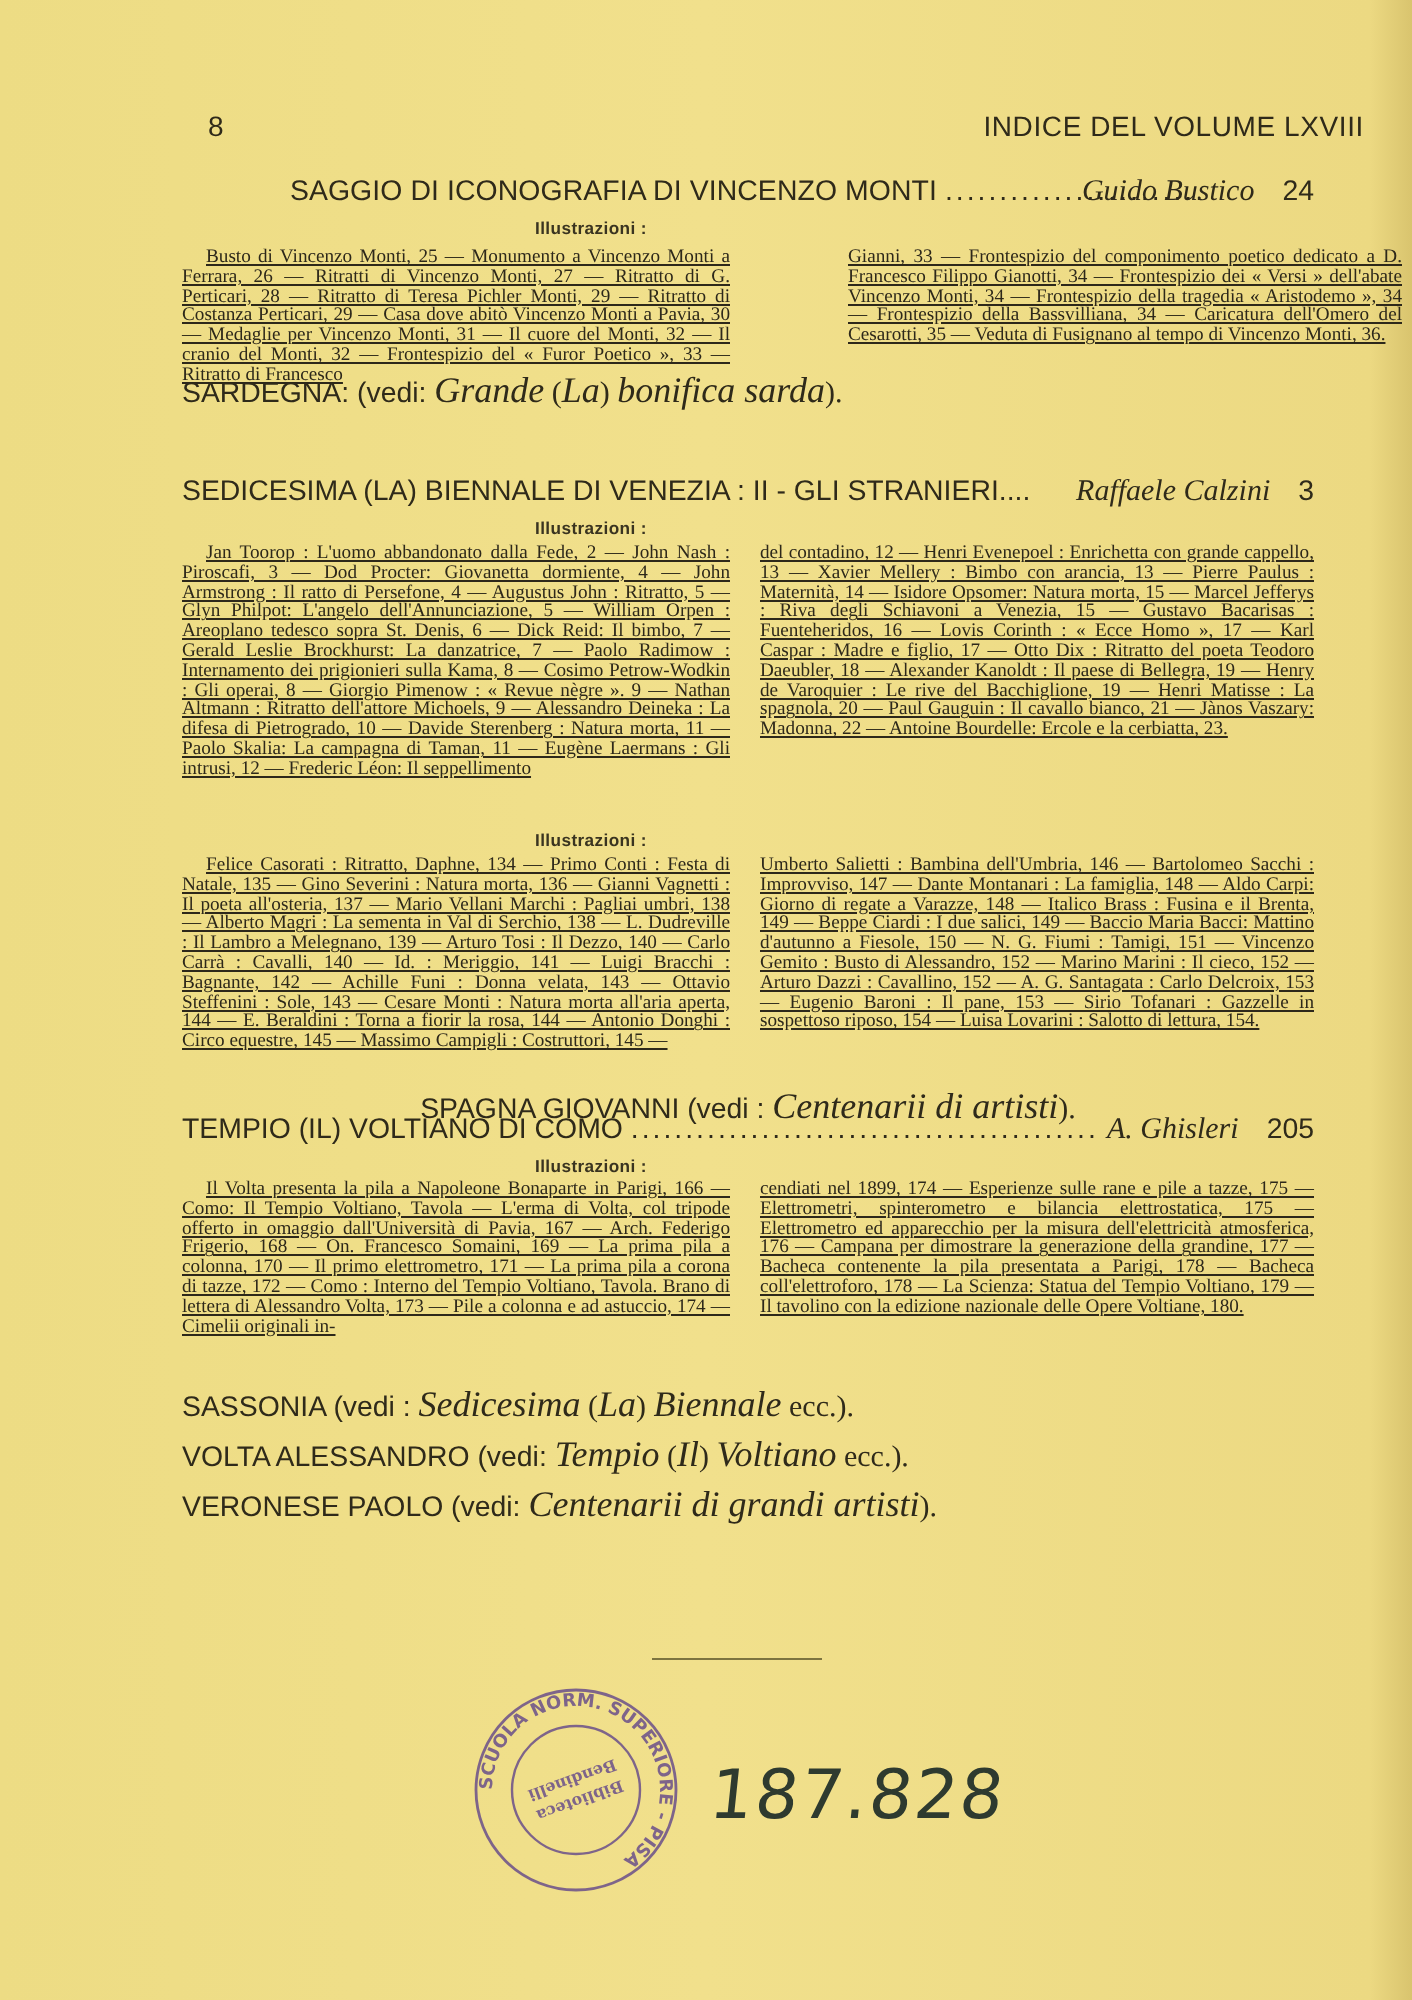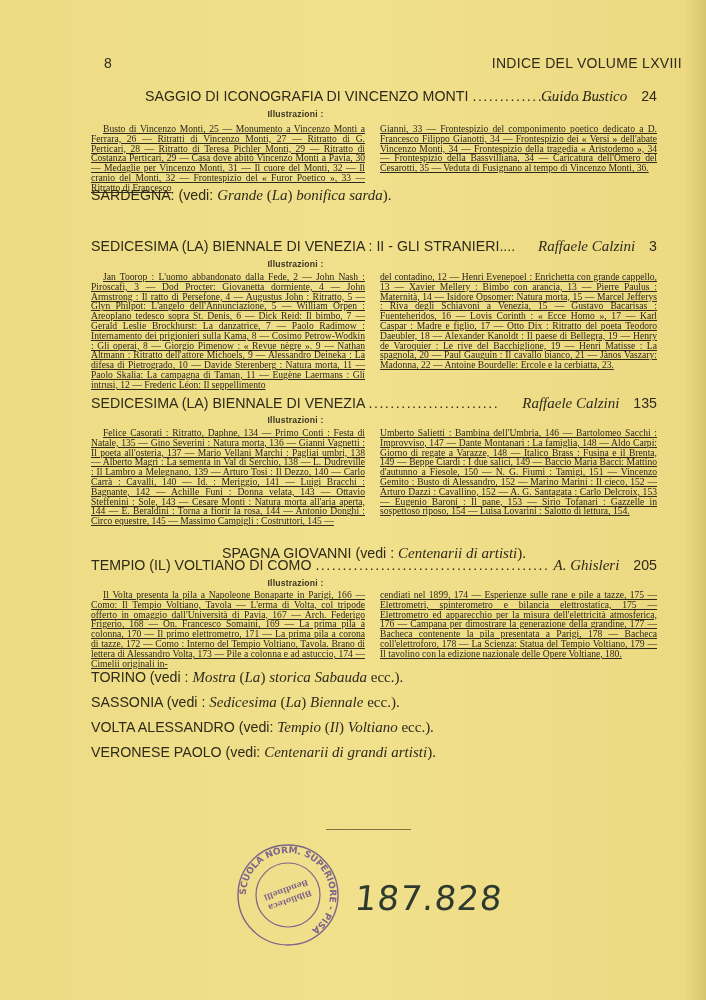--- a/index.html
+++ b/index.html
@@ -12,21 +12,21 @@
       position: relative;
     }
     .page { position: absolute; left: 0; top: 0; width: 706px; height: 1000px; }
     .running-head { position: absolute; top: 55px; left: 0; width: 706px; height: 20px; font-size: 14px; letter-spacing: 0.3px; }
     .running-head .pno { position: absolute; left: 104px; top: 0; }
     .running-head .title { position: absolute; left: 0; width: 682px; text-align: right; top: 0; }
     .entry { position: absolute; left: 91px; width: 566px; font-size: 14.2px; line-height: 18px; white-space: nowrap; transform-origin: left top; }
     .entry .title-part { letter-spacing: 0.05px; }
     .entry .dots { letter-spacing: 1.5px; }
     .entry .author { font-family: "Liberation Serif", serif; font-style: italic; font-size: 15px; }
-    .entry i { font-family: "Liberation Serif", serif; font-style: italic; font-size: 15px; }
+    .entry i { font-family: "Liberation Serif", serif; font-style: italic; font-size: 18px; }
     .entry .plain-serif { font-family: "Liberation Serif", serif; font-size: 15px; }
     .entry .right-group { position: absolute; right: 0; top: 0; }
     .entry .right-group .author { margin-right: 14px; }
     .illus-label { position: absolute; left: 0; width: 591px; text-align: center; font-size: 8.6px; font-weight: bold; color: #3a3420; letter-spacing: 0.2px; }
     .col { position: absolute; font-family: "Liberation Serif", serif; font-size: 9.6px; line-height: 9.8px; text-align: justify; color: #2d281a; text-decoration: underline; }
     .col.left { left: 91px; width: 274px; text-indent: 12px; }
     .col.right { left: 380px; width: 277px; }
     .separator { position: absolute; left: 326px; top: 829px; width: 85px; height: 1px; background: #7d7440; }
     .stamp { position: absolute; left: 233px; top: 840px; width: 110px; height: 110px; }
     .shelfmark { position: absolute; left: 355px; top: 878px; font-family: "DejaVu Sans", sans-serif; font-size: 34px; color: #2e3a2f; letter-spacing: 1px; transform: skewX(-6deg); }
@@ -43,66 +43,56 @@
 
   <div class="entry" style="top:87px;text-align:center;">
     <span class="title-part">SAGGIO DI ICONOGRAFIA DI VINCENZO MONTI</span>
     <span class="dots">........................</span>
     <span class="right-group">
       <span class="author">Guido Bustico</span><span>24</span>
     </span>
   </div>
   <div class="illus-label" style="top:109px;">Illustrazioni :</div>
   <div class="col left" style="top:124px;">Busto di Vincenzo Monti, 25 — Monumento a Vincenzo Monti a Ferrara, 26 — Ritratti di Vincenzo Monti, 27 — Ritratto di G. Perticari, 28 — Ritratto di Teresa Pichler Monti, 29 — Ritratto di Costanza Perticari, 29 — Casa dove abitò Vincenzo Monti a Pavia, 30 — Medaglie per Vincenzo Monti, 31 — Il cuore del Monti, 32 — Il cranio del Monti, 32 — Frontespizio del « Furor Poetico », 33 — Ritratto di Francesco</div>
-  <div class="col right" style="top:124px;">Gianni, 33 — Frontespizio del componimento poetico dedicato a D. Francesco Filippo Gianotti, 34 — Frontespizio dei « Versi » dell'abate Vincenzo Monti, 34 — Frontespizio della tragedia « Aristodemo », 34 — Frontespizio della Bassvilliana, 34 — Caricatura dell'Omero del Cesarotti, 35 — Veduta di Fusignano al tempo di Vincenzo Monti, 36.</div>
+  <div class="col right" style="top:124px;margin-left:44px;">Gianni, 33 — Frontespizio del componimento poetico dedicato a D. Francesco Filippo Gianotti, 34 — Frontespizio dei « Versi » dell'abate Vincenzo Monti, 34 — Frontespizio della tragedia « Aristodemo », 34 — Frontespizio della Bassvilliana, 34 — Caricatura dell'Omero del Cesarotti, 35 — Veduta di Fusignano al tempo di Vincenzo Monti, 36.</div>
 
   <div class="entry" style="top:186px;">
     <span>SARDEGNA: (vedi: </span><i>Grande</i><span class="plain-serif"> (</span><i>La</i><span class="plain-serif">) </span><i>bonifica sarda</i><span class="plain-serif">).</span>
   </div>
 
 
   <div class="entry" style="top:237px;">
     <span>SEDICESIMA (LA) BIENNALE DI VENEZIA : II - GLI STRANIERI....</span>
     <span class="right-group">
       <span class="author">Raffaele Calzini</span><span>3</span>
     </span>
   </div>
   <div class="illus-label" style="top:259px;">Illustrazioni :</div>
   <div class="col left" style="top:272px;">Jan Toorop : L'uomo abbandonato dalla Fede, 2 — John Nash : Piroscafi, 3 — Dod Procter: Giovanetta dormiente, 4 — John Armstrong : Il ratto di Persefone, 4 — Augustus John : Ritratto, 5 — Glyn Philpot: L'angelo dell'Annunciazione, 5 — William Orpen : Areoplano tedesco sopra St. Denis, 6 — Dick Reid: Il bimbo, 7 — Gerald Leslie Brockhurst: La danzatrice, 7 — Paolo Radimow : Internamento dei prigionieri sulla Kama, 8 — Cosimo Petrow-Wodkin : Gli operai, 8 — Giorgio Pimenow : « Revue nègre ». 9 — Nathan Altmann : Ritratto dell'attore Michoels, 9 — Alessandro Deineka : La difesa di Pietrogrado, 10 — Davide Sterenberg : Natura morta, 11 — Paolo Skalia: La campagna di Taman, 11 — Eugène Laermans : Gli intrusi, 12 — Frederic Léon: Il seppellimento</div>
   <div class="col right" style="top:272px;">del contadino, 12 — Henri Evenepoel : Enrichetta con grande cappello, 13 — Xavier Mellery : Bimbo con arancia, 13 — Pierre Paulus : Maternità, 14 — Isidore Opsomer: Natura morta, 15 — Marcel Jefferys : Riva degli Schiavoni a Venezia, 15 — Gustavo Bacarisas : Fuenteheridos, 16 — Lovis Corinth : « Ecce Homo », 17 — Karl Caspar : Madre e figlio, 17 — Otto Dix : Ritratto del poeta Teodoro Daeubler, 18 — Alexander Kanoldt : Il paese di Bellegra, 19 — Henry de Varoquier : Le rive del Bacchiglione, 19 — Henri Matisse : La spagnola, 20 — Paul Gauguin : Il cavallo bianco, 21 — Jànos Vaszary: Madonna, 22 — Antoine Bourdelle: Ercole e la cerbiatta, 23.</div>
 
-  <div class="entry" style="top:394px;">
-    <span>SEDICESIMA (LA) BIENNALE DI VENEZIA</span>
-    <span class="dots">........................</span>
-    <span class="right-group">
-      <span class="author">Raffaele Calzini</span><span>135</span>
-    </span>
-  </div>
   <div class="illus-label" style="top:415px;">Illustrazioni :</div>
   <div class="col left" style="top:428px;">Felice Casorati : Ritratto, Daphne, 134 — Primo Conti : Festa di Natale, 135 — Gino Severini : Natura morta, 136 — Gianni Vagnetti : Il poeta all'osteria, 137 — Mario Vellani Marchi : Pagliai umbri, 138 — Alberto Magri : La sementa in Val di Serchio, 138 — L. Dudreville : Il Lambro a Melegnano, 139 — Arturo Tosi : Il Dezzo, 140 — Carlo Carrà : Cavalli, 140 — Id. : Meriggio, 141 — Luigi Bracchi : Bagnante, 142 — Achille Funi : Donna velata, 143 — Ottavio Steffenini : Sole, 143 — Cesare Monti : Natura morta all'aria aperta, 144 — E. Beraldini : Torna a fiorir la rosa, 144 — Antonio Donghi : Circo equestre, 145 — Massimo Campigli : Costruttori, 145 —</div>
   <div class="col right" style="top:428px;">Umberto Salietti : Bambina dell'Umbria, 146 — Bartolomeo Sacchi : Improvviso, 147 — Dante Montanari : La famiglia, 148 — Aldo Carpi: Giorno di regate a Varazze, 148 — Italico Brass : Fusina e il Brenta, 149 — Beppe Ciardi : I due salici, 149 — Baccio Maria Bacci: Mattino d'autunno a Fiesole, 150 — N. G. Fiumi : Tamigi, 151 — Vincenzo Gemito : Busto di Alessandro, 152 — Marino Marini : Il cieco, 152 — Arturo Dazzi : Cavallino, 152 — A. G. Santagata : Carlo Delcroix, 153 — Eugenio Baroni : Il pane, 153 — Sirio Tofanari : Gazzelle in sospettoso riposo, 154 — Luisa Lovarini : Salotto di lettura, 154.</div>
 
   <div class="entry" style="top:544px;text-align:center;">
     <span>SPAGNA GIOVANNI (vedi : </span><i>Centenarii di artisti</i><span class="plain-serif">).</span>
   </div>
 
   <div class="entry" style="top:556px;">
     <span>TEMPIO (IL) VOLTIANO DI COMO</span>
     <span class="dots">...........................................</span>
     <span class="right-group">
       <span class="author">A. Ghisleri</span><span>205</span>
     </span>
   </div>
   <div class="illus-label" style="top:578px;">Illustrazioni :</div>
   <div class="col left" style="top:590px;">Il Volta presenta la pila a Napoleone Bonaparte in Parigi, 166 — Como: Il Tempio Voltiano, Tavola — L'erma di Volta, col tripode offerto in omaggio dall'Università di Pavia, 167 — Arch. Federigo Frigerio, 168 — On. Francesco Somaini, 169 — La prima pila a colonna, 170 — Il primo elettrometro, 171 — La prima pila a corona di tazze, 172 — Como : Interno del Tempio Voltiano, Tavola. Brano di lettera di Alessandro Volta, 173 — Pile a colonna e ad astuccio, 174 — Cimelii originali in-</div>
   <div class="col right" style="top:590px;">cendiati nel 1899, 174 — Esperienze sulle rane e pile a tazze, 175 — Elettrometri, spinterometro e bilancia elettrostatica, 175 — Elettrometro ed apparecchio per la misura dell'elettricità atmosferica, 176 — Campana per dimostrare la generazione della grandine, 177 — Bacheca contenente la pila presentata a Parigi, 178 — Bacheca coll'elettroforo, 178 — La Scienza: Statua del Tempio Voltiano, 179 — Il tavolino con la edizione nazionale delle Opere Voltiane, 180.</div>
 
-  <div class="entry" style="top:668px;">
-    <span>TORINO (vedi : </span><i>Mostra</i><span class="plain-serif"> (</span><i>La</i><span class="plain-serif">) </span><i>storica Sabauda</i><span class="plain-serif"> ecc.).</span>
-  </div>
 
   <div class="entry" style="top:693px;">
     <span>SASSONIA (vedi : </span><i>Sedicesima</i><span class="plain-serif"> (</span><i>La</i><span class="plain-serif">) </span><i>Biennale</i><span class="plain-serif"> ecc.).</span>
   </div>
 
   <div class="entry" style="top:743px;">
     <span>VERONESE PAOLO (vedi: </span><i>Centenarii di grandi artisti</i><span class="plain-serif">).</span>
   </div>
 
   <div class="entry" style="top:718px;">

